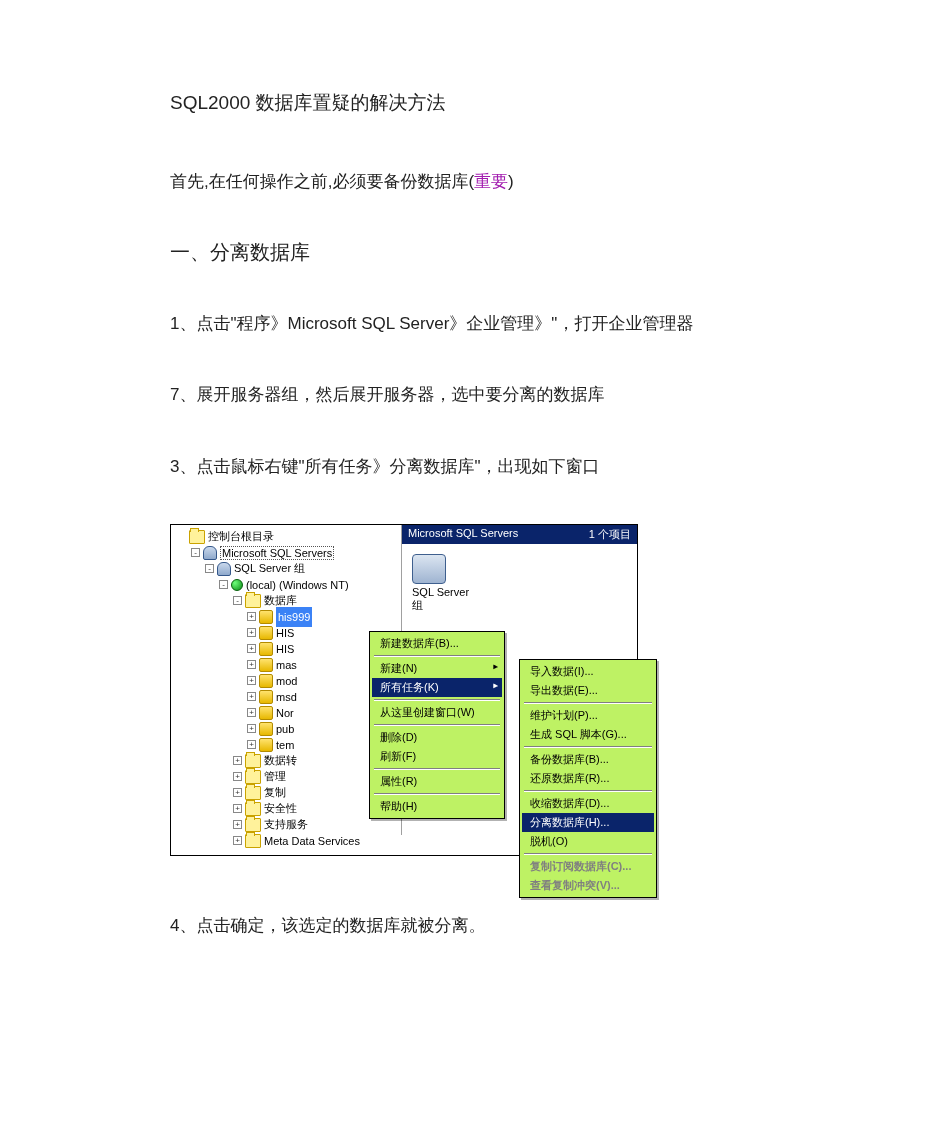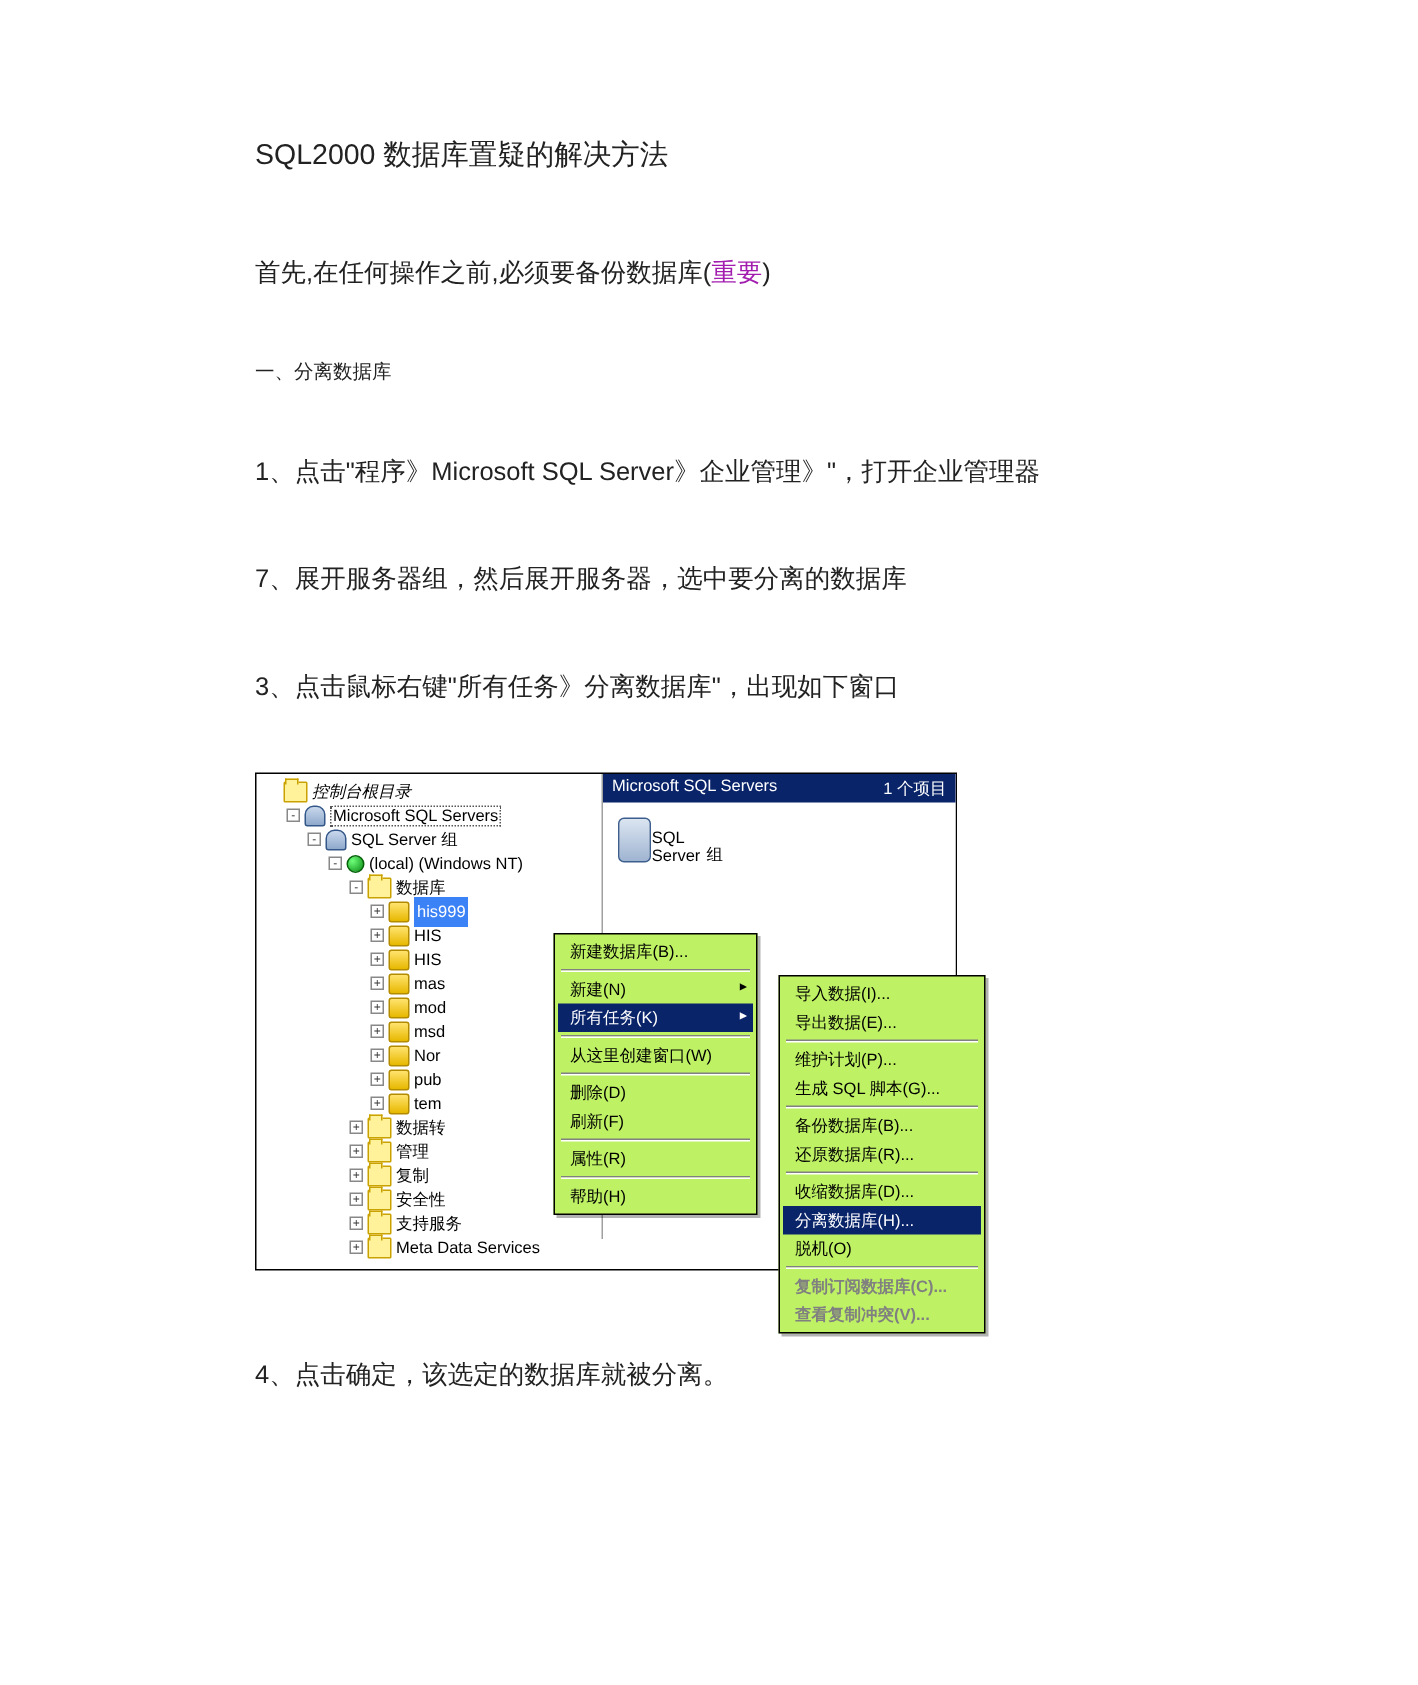--- a/index.html
+++ b/index.html
@@ -25,21 +25,21 @@
   }
   .para {
     font-size: 17px;
     line-height: 1.6;
     margin-bottom: 44px;
   }
   .red {
     color: #a21caf;
   }
   .section-head {
-    font-size: 13px;
+    font-size: 20px;
     margin-bottom: 44px;
   }
   .step {
     font-size: 17px;
     margin-bottom: 44px;
     line-height: 1.6;
   }
 
   
   .shot {
@@ -60,21 +60,21 @@
     padding: 4px 0 6px 6px;
     box-sizing: border-box;
     position: relative;
   }
   .tree-row {
     display: flex;
     align-items: center;
     height: 16px;
     white-space: nowrap;
   }
-  .ind1 { padding-left: 12px; font-style: italic; }
+  .ind1 { padding-left: 12px; }
   .ind2 { padding-left: 14px; }
   .ind3 { padding-left: 28px; }
   .ind4 { padding-left: 42px; }
   .ind5 { padding-left: 56px; }
   .ind6 { padding-left: 70px; }
   .tw { 
     width: 9px; height: 9px;
     border: 1px solid #888;
     box-sizing: border-box;
     display: inline-flex;
@@ -147,22 +147,22 @@
     background: #0a246a;
     color: #fff;
     padding: 2px 6px;
     display: flex;
     justify-content: space-between;
     font-size: 11px;
   }
   .list-item {
     padding: 10px 0 0 10px;
     display: flex;
-    flex-direction: row;
-    align-items: flex-end;
+    flex-direction: column;
+    align-items: flex-start;
     width: 70px;
   }
   .srvgrp-icon {
     width: 32px; height: 28px;
     background: linear-gradient(#dbe5f1,#9fb4d1);
     border: 1px solid #3e5f8e;
     border-radius: 4px;
     margin-bottom: 2px;
   }
 

